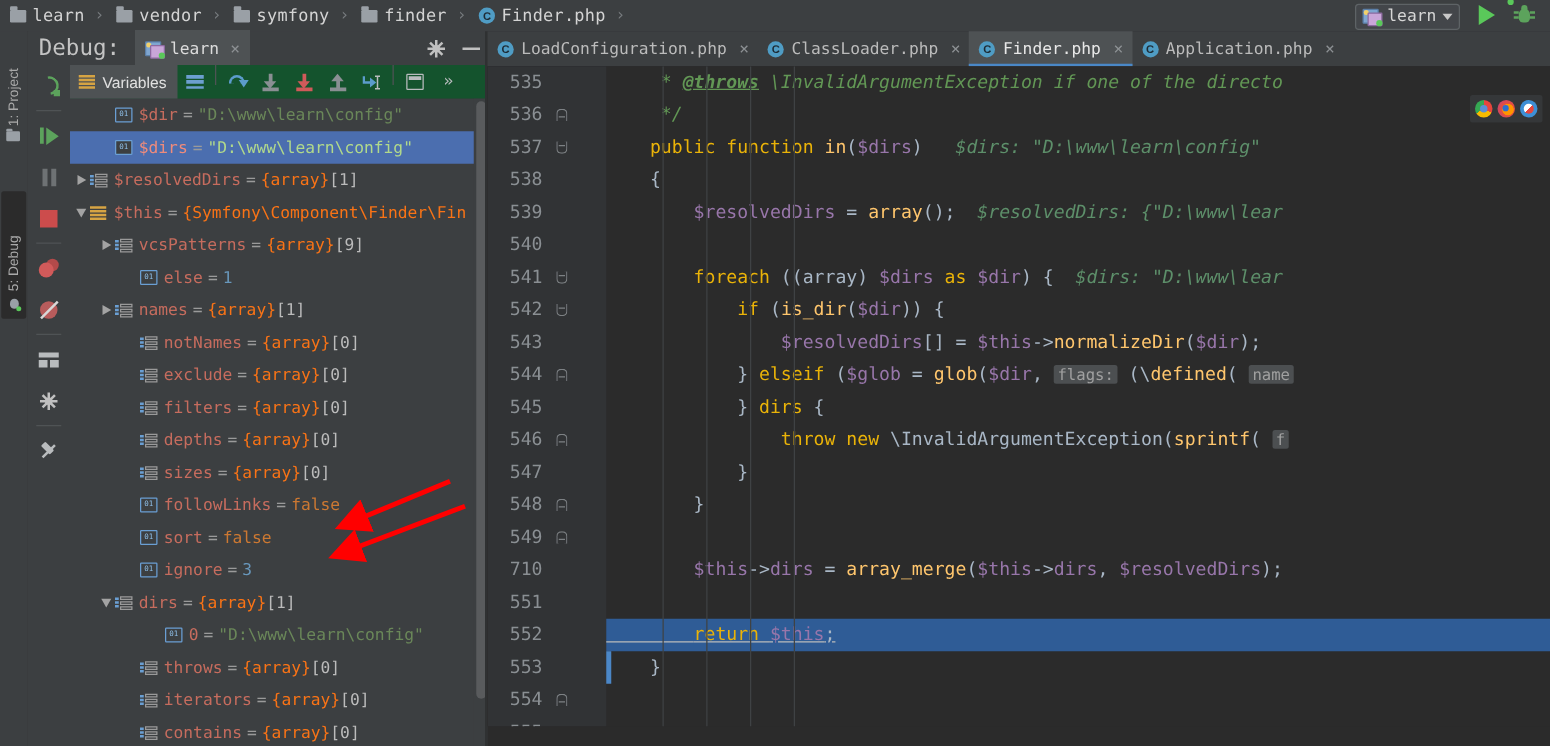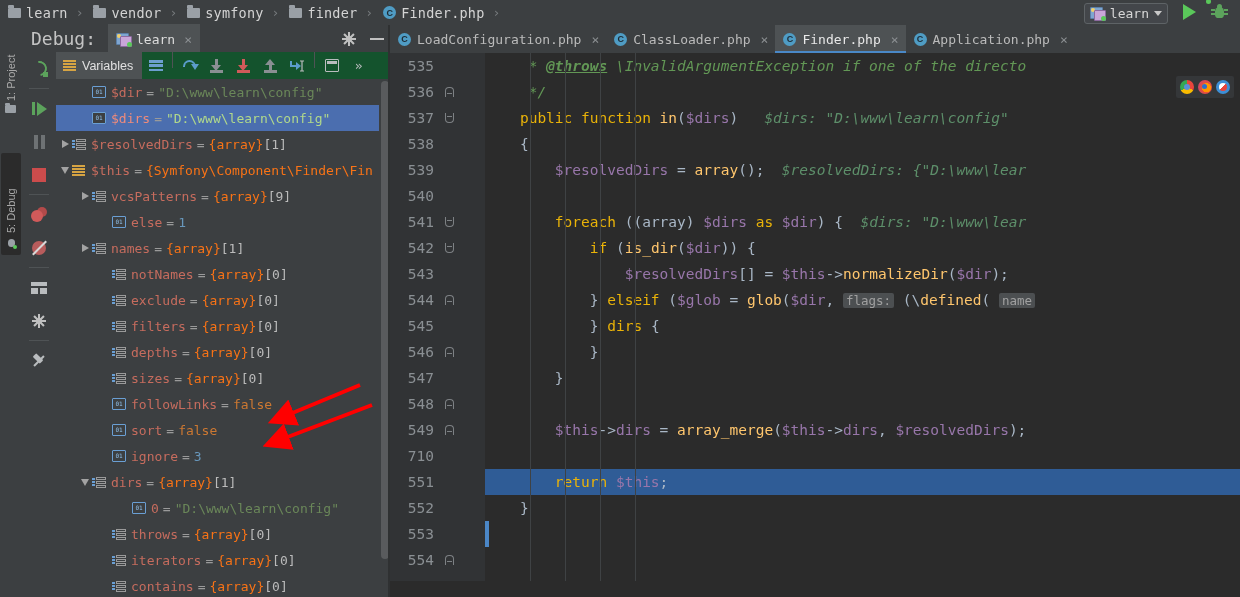--- a/index.html
+++ b/index.html
@@ -195,21 +195,21 @@
         font-family:"DejaVu Sans Mono","Liberation Mono",monospace;}
   .gfold{width:22px;display:flex;align-items:center;justify-content:center;}
   .fold-o,.fold-c{width:9px;height:10px;border:1px solid #7d8184;box-sizing:border-box;position:relative;background:#313335;}
   .fold-o{border-radius:0 0 4px 4px;border-top:none;}
   .fold-o:before{content:"";position:absolute;left:1px;top:3px;width:5px;height:1px;background:#7d8184;}
   .fold-c{border-radius:4px 4px 0 0;border-bottom:none;}
   .fold-c:before{content:"";position:absolute;left:1px;bottom:3px;width:5px;height:1px;background:#7d8184;}
   #codearea{position:absolute;left:95px;top:0;right:0;height:544px;}
   .cline{height:26px;line-height:26px;white-space:pre;font-size:14.5px;
          font-family:"DejaVu Sans Mono","Liberation Mono",monospace;letter-spacing:0px;}
-  .cline.exec{background:#2f5c96;}
+  .cline.exec{background:#2f5c96;text-decoration:underline;}
   .exec-gutter{position:absolute;left:95px;width:4px;height:26px;background:#4b87c7;}
   .kw{color:#eab308;}
   .fn{color:#ffc66d;}
   .var{color:#9876aa;}
   .cmt{color:#629755;font-style:italic;}
   .cmt-tag{color:#629755;font-style:italic;font-weight:bold;text-decoration:underline;}
   .plain{color:#a9b7c6;}
   .hint{color:#5d8f6a;font-style:italic;}
   .phint{background:#4c4f51;color:#a0a0a0;font-size:12.5px;padding:0 3px;border-radius:2px;}
   .indent-guide{position:absolute;width:1px;background:#3f4244;}
@@ -865,20 +865,21 @@
         <div class="cline"><span class="cmt">     */</span></div>
         <div class="cline"><span class="plain">    </span><span class="kw">public function </span><span class="fn">in</span><span class="plain">(</span><span class="var">$dirs</span><span class="plain">)</span><span class="hint">   $dirs: "D:\www\learn\config"</span></div>
         <div class="cline"><span class="plain">    {</span></div>
         <div class="cline"><span class="plain">        </span><span class="var">$resolvedDirs</span><span class="plain"> = </span><span class="fn">array</span><span class="plain">();</span><span class="hint">  $resolvedDirs: {"D:\www\lear</span></div>
         <div class="cline">&nbsp;</div>
         <div class="cline"><span class="plain">        </span><span class="kw">foreach </span><span class="plain">((array) </span><span class="var">$dirs </span><span class="kw">as </span><span class="var">$dir</span><span class="plain">) {</span><span class="hint">  $dirs: "D:\www\lear</span></div>
         <div class="cline"><span class="plain">            </span><span class="kw">if </span><span class="plain">(</span><span class="fn">is_dir</span><span class="plain">(</span><span class="var">$dir</span><span class="plain">)) {</span></div>
         <div class="cline"><span class="plain">                </span><span class="var">$resolvedDirs</span><span class="plain">[] = </span><span class="var">$this</span><span class="plain">-&gt;</span><span class="fn">normalizeDir</span><span class="plain">(</span><span class="var">$dir</span><span class="plain">);</span></div>
         <div class="cline"><span class="plain">            } </span><span class="kw">elseif </span><span class="plain">(</span><span class="var">$glob</span><span class="plain"> = </span><span class="fn">glob</span><span class="plain">(</span><span class="var">$dir</span><span class="plain">, </span><span class="phint">flags:</span><span class="plain"> (\</span><span class="fn">defined</span><span class="plain">( </span><span class="phint">name</span></div>
         <div class="cline"><span class="plain">            } </span><span class="kw">dirs </span><span class="plain">{</span></div>
+        <div class="cline"><span class="plain">                </span><span class="kw">throw new </span><span class="plain">\InvalidArgumentException(</span><span class="fn">sprintf</span><span class="plain">( </span><span class="phint">f</span></div>
         <div class="cline"><span class="plain">            }</span></div>
         <div class="cline"><span class="plain">        }</span></div>
         <div class="cline">&nbsp;</div>
         <div class="cline"><span class="plain">        </span><span class="var">$this</span><span class="plain">-&gt;</span><span class="var">dirs</span><span class="plain"> = </span><span class="fn">array_merge</span><span class="plain">(</span><span class="var">$this</span><span class="plain">-&gt;</span><span class="var">dirs</span><span class="plain">, </span><span class="var">$resolvedDirs</span><span class="plain">);</span></div>
         <div class="cline">&nbsp;</div>
         <div class="cline exec"><span class="plain">        </span><span class="kw">return </span><span class="var">$this</span><span class="plain">;</span></div>
         <div class="cline"><span class="plain">    }</span></div>
         <div class="cline">&nbsp;</div>
       </div>
     <div id="browsers">

